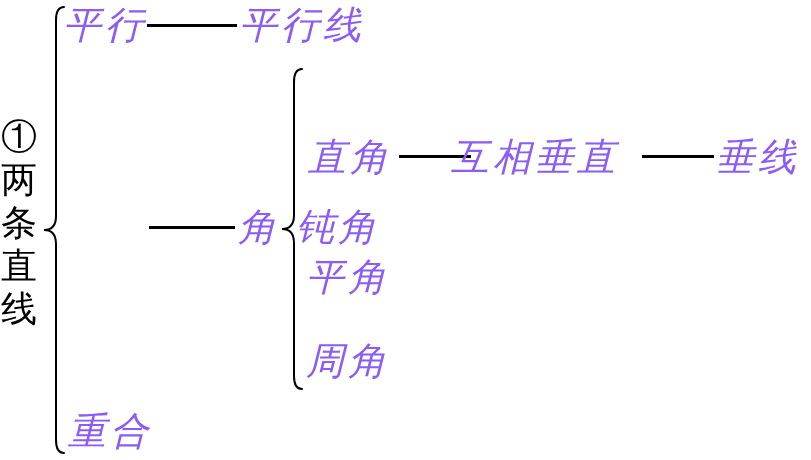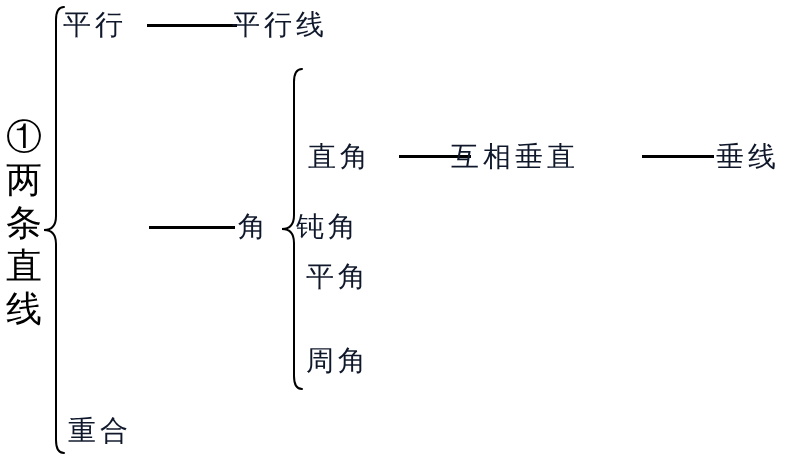--- a/index.html
+++ b/index.html
@@ -11,32 +11,32 @@
     position: relative;
     width: 811px;
     height: 460px;
     background: #ffffff;
     color: #000000;
     font-family: "Liberation Serif", "DejaVu Serif", serif;
     overflow: hidden;
   }
   .node {
     position: absolute;
-    font-size: 28px;
+    font-size: 38px;
     line-height: 38px;
     letter-spacing: 4px;
     white-space: nowrap;
-    color: #0f172a;
+    color: #8b5cf6;
+    font-style: italic;
   }
   .vlabel {
     position: absolute;
     width: 46px;
     font-size: 36px;
     line-height: 43px;
-    text-align: center;
     word-break: break-all;
     letter-spacing: 0;
     color: #000000;
   }
   .hline {
     position: absolute;
     height: 3px;
     background: #000000;
   }
   .brace {
@@ -56,21 +56,21 @@
 <div class="canvas">
 
   <div class="vlabel" style="left:1px; top:116px;">①两条直线</div>
 
   <svg class="brace" style="left:42px; top:6px;" width="24" height="448" viewBox="0 0 24 448">
     <path d="M22,1 Q14,1 14,14 L14,210 Q14,224 2,224 Q14,224 14,238 L14,434 Q14,447 22,447"></path>
   </svg>
 
   <div class="node" style="left:63px; top:6px;">平行</div>
   <div class="hline" style="left:147px; top:24px; width:90px;"></div>
-  <div class="node" style="left:232px; top:6px;text-align:right;">平行线</div>
+  <div class="node" style="left:239px; top:6px;text-align:right;">平行线</div>
 
   <div class="hline" style="left:149px; top:226px; width:86px;"></div>
   <div class="node" style="left:238px; top:208px;">角</div>
 
   <svg class="brace" style="left:280px; top:68px;" width="24" height="322" viewBox="0 0 24 322">
     <path d="M22,1 Q14,1 14,14 L14,147 Q14,161 2,161 Q14,161 14,175 L14,308 Q14,321 22,321"></path>
   </svg>
 
 
   <div class="node" style="left:308px; top:138px;">直角</div>

